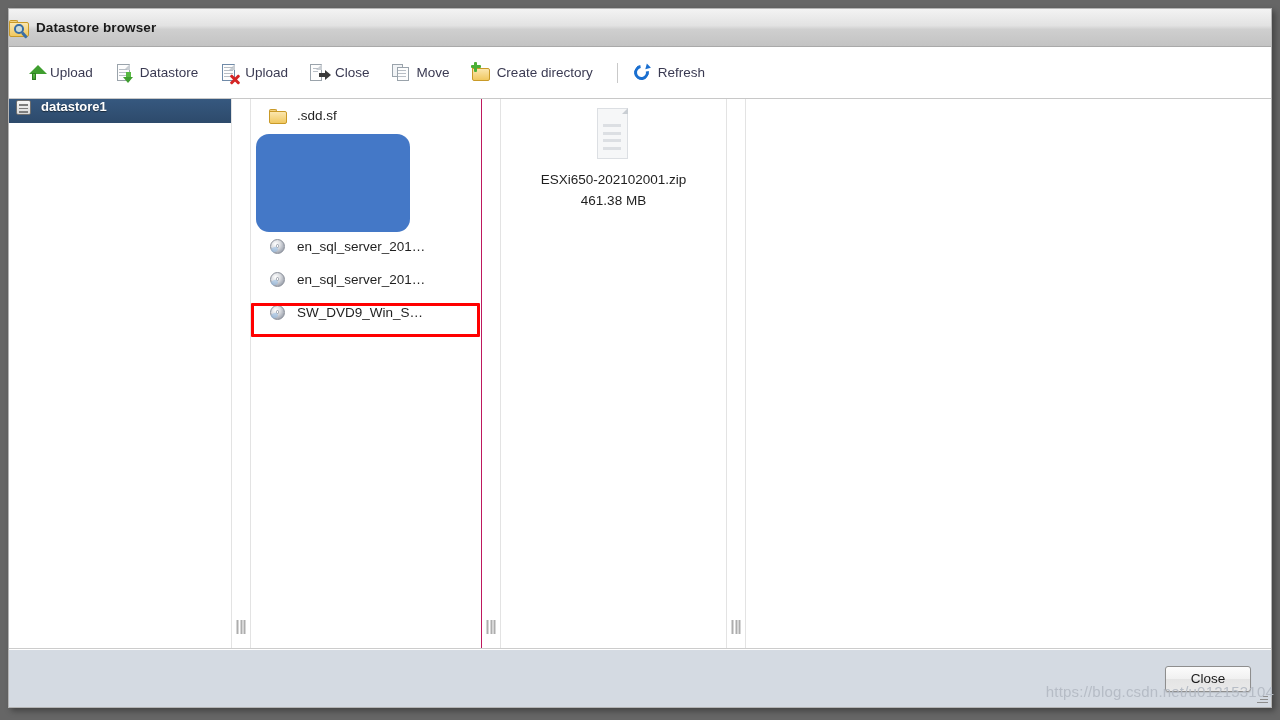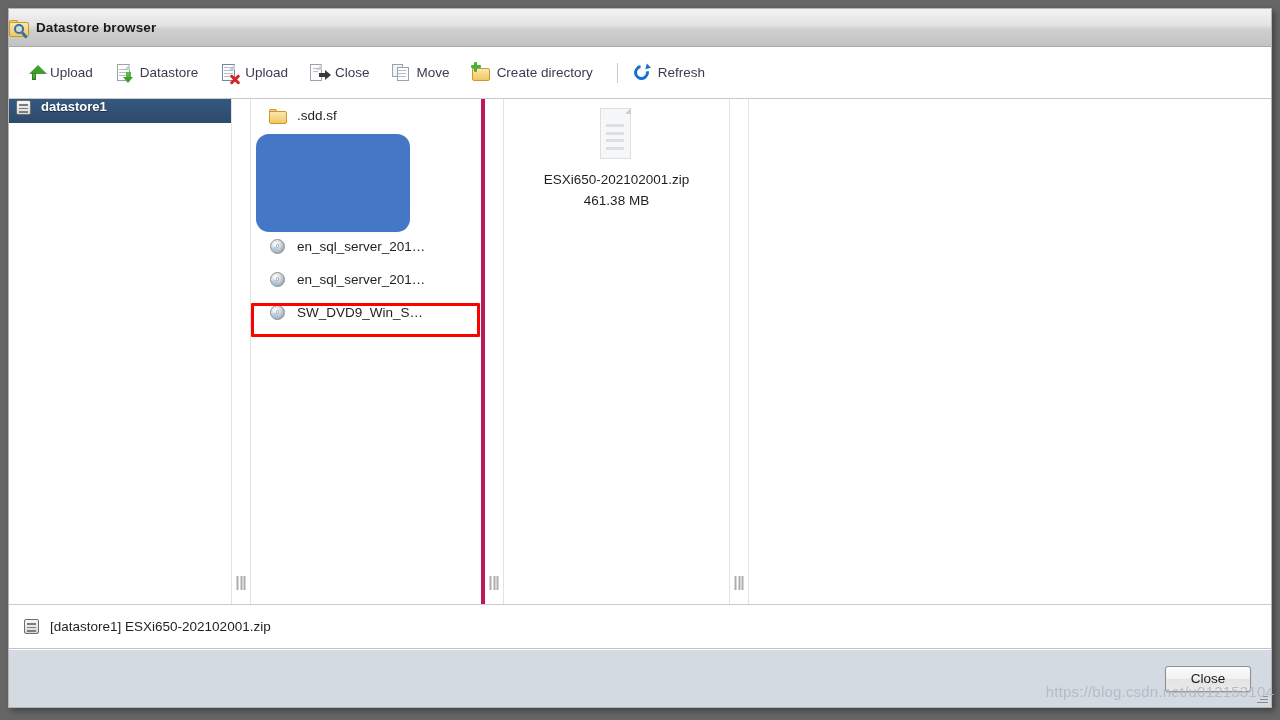--- a/index.html
+++ b/index.html
@@ -155,21 +155,21 @@
     display: block;
     width: 2px;
     height: 14px;
     background: #adadad;
   }
 
   .pane-list {
     width: 230px;
     flex: 0 0 230px;
     background: #ffffff;
-    border-right: 4px solid #be185d;
+    border-right: 1px solid #be185d;
     position: relative;
     overflow: hidden;
   }
   .pane-detail {
     width: 225px;
     flex: 0 0 225px;
     background: #ffffff;
     border-right: 1px solid #e3e3e3;
     position: relative;
     overflow: hidden;
@@ -806,32 +806,20 @@
             <i></i>
             <i></i>
             <i></i>
           </span>
       </div>
 
       <div class="pane-empty"></div>
 
     </div>
 
-    <div class="statusbar">
-      <span class="status-icon">
-        <span class="ic">
-          <span class="ds-ic">
-            <i style="top:3px"></i>
-              <i style="top:6.5px"></i>
-              <i style="top:10px"></i>
-          </span>
-        </span>
-      </span>
-      <span class="status-text">[datastore1] ESXi650-202102001.zip</span>
-    </div>
 
     <div class="buttonbar">
       <button class="btn">Close</button>
       <span class="resize-grip">
         <i class="rg1"></i>
           <i class="rg2"></i>
           <i class="rg3"></i>
       </span>
     </div>
 

